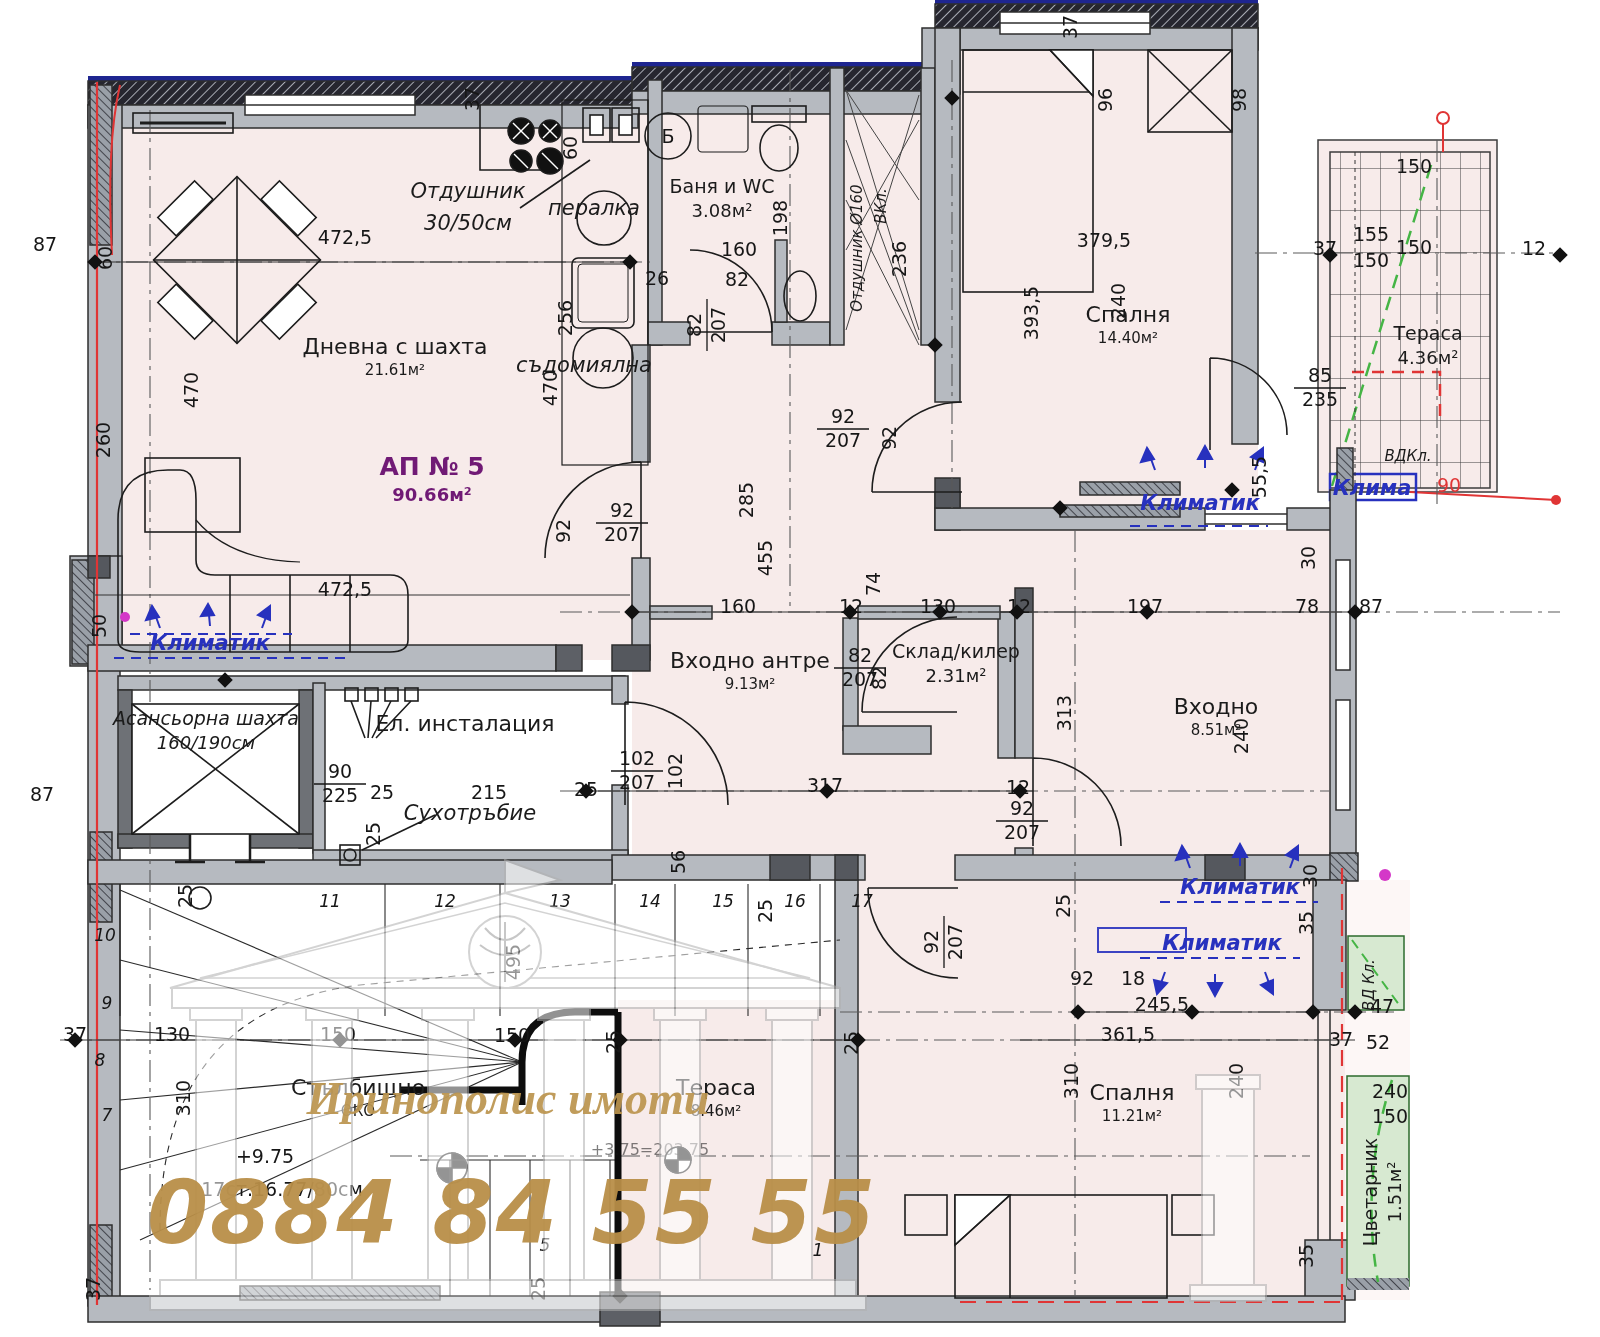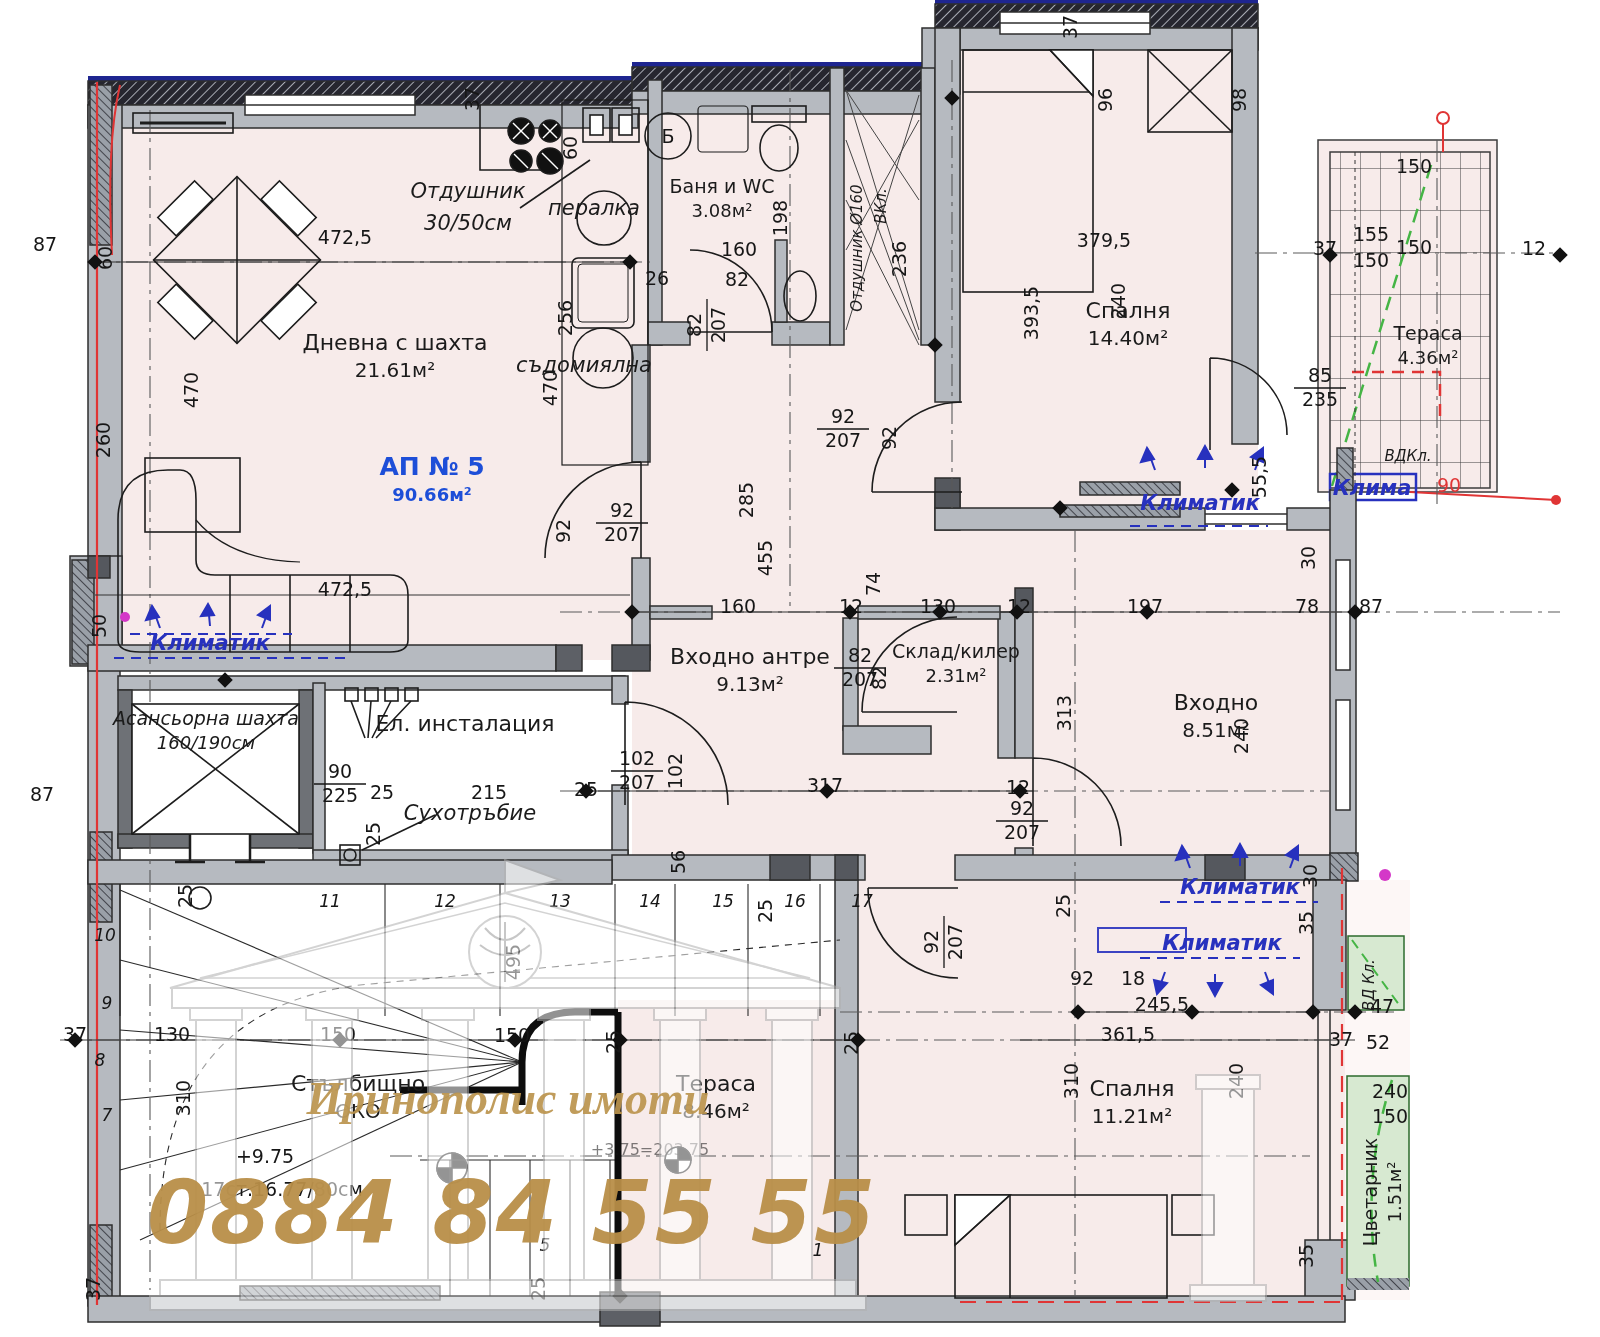--- a/index.html
+++ b/index.html
@@ -2,24 +2,24 @@
 <html><head>
 <meta charset="utf-8">
 <style>
   html,body{margin:0;padding:0;background:#fff;}
   #stage{position:relative;width:1600px;height:1337px;background:#ffffff;overflow:hidden;
          font-family:"DejaVu Sans",sans-serif;}
   #plan-svg,#wm-svg{position:absolute;left:0;top:0;}
   #wm-svg{pointer-events:none;}
   .room-label{position:absolute;transform:translate(-50%,-50%);text-align:center;
      color:#1b1b1b;font-size:22px;line-height:1.32;white-space:nowrap;z-index:2;}
-  .room-label .area{font-size:20px;}
+  .room-label .area{font-size:15px;}
   .room-label.small{font-size:19px;} .room-label.small .area{font-size:18px;}
   .room-label.italic{font-style:italic;}
-  .room-label.blue{color:#1d4ed8;font-weight:bold;font-size:25px;}
+  .room-label.blue{color:#701a75;font-weight:bold;font-size:25px;}
   .room-label.blue .area{font-size:18px;font-weight:bold;}
   .room-label.rot{transform:translate(-50%,-50%) rotate(-90deg);}
   .wm-text{position:absolute;transform:translate(-50%,-50%);white-space:nowrap;z-index:4;
      color:rgba(187,148,79,0.93);pointer-events:none;font-style:italic;}
   .wm-brand{font-family:Liberation Serif, serif;font-style:italic;font-weight:bold;font-size:46px;}
   .wm-phone{font-weight:bold;font-size:88px;letter-spacing:2px;color:rgba(184,142,72,0.95);}
   text{font-family:"DejaVu Sans",sans-serif;}
   .dim{font-size:19px;fill:#161616;text-anchor:middle;}
   .dim.step{font-style:italic;font-size:17px;}
   .dim.faint{opacity:.55;font-size:16px;}

